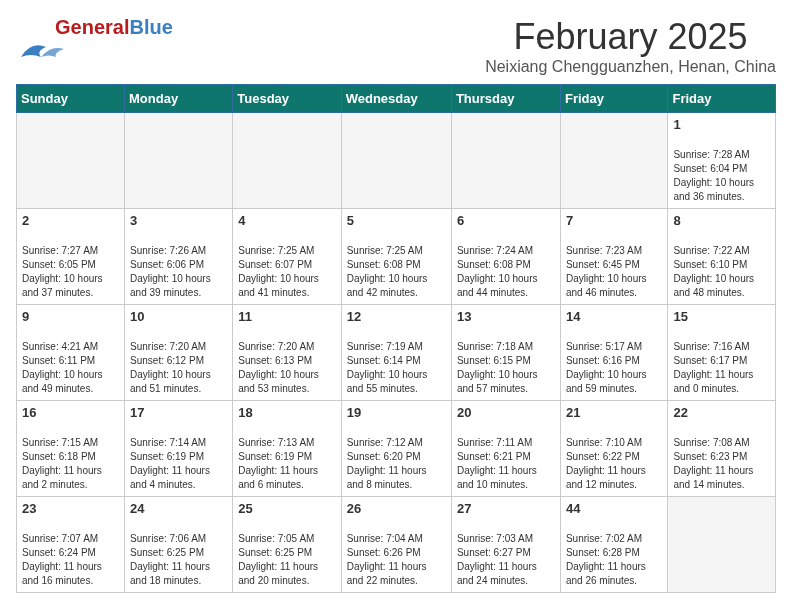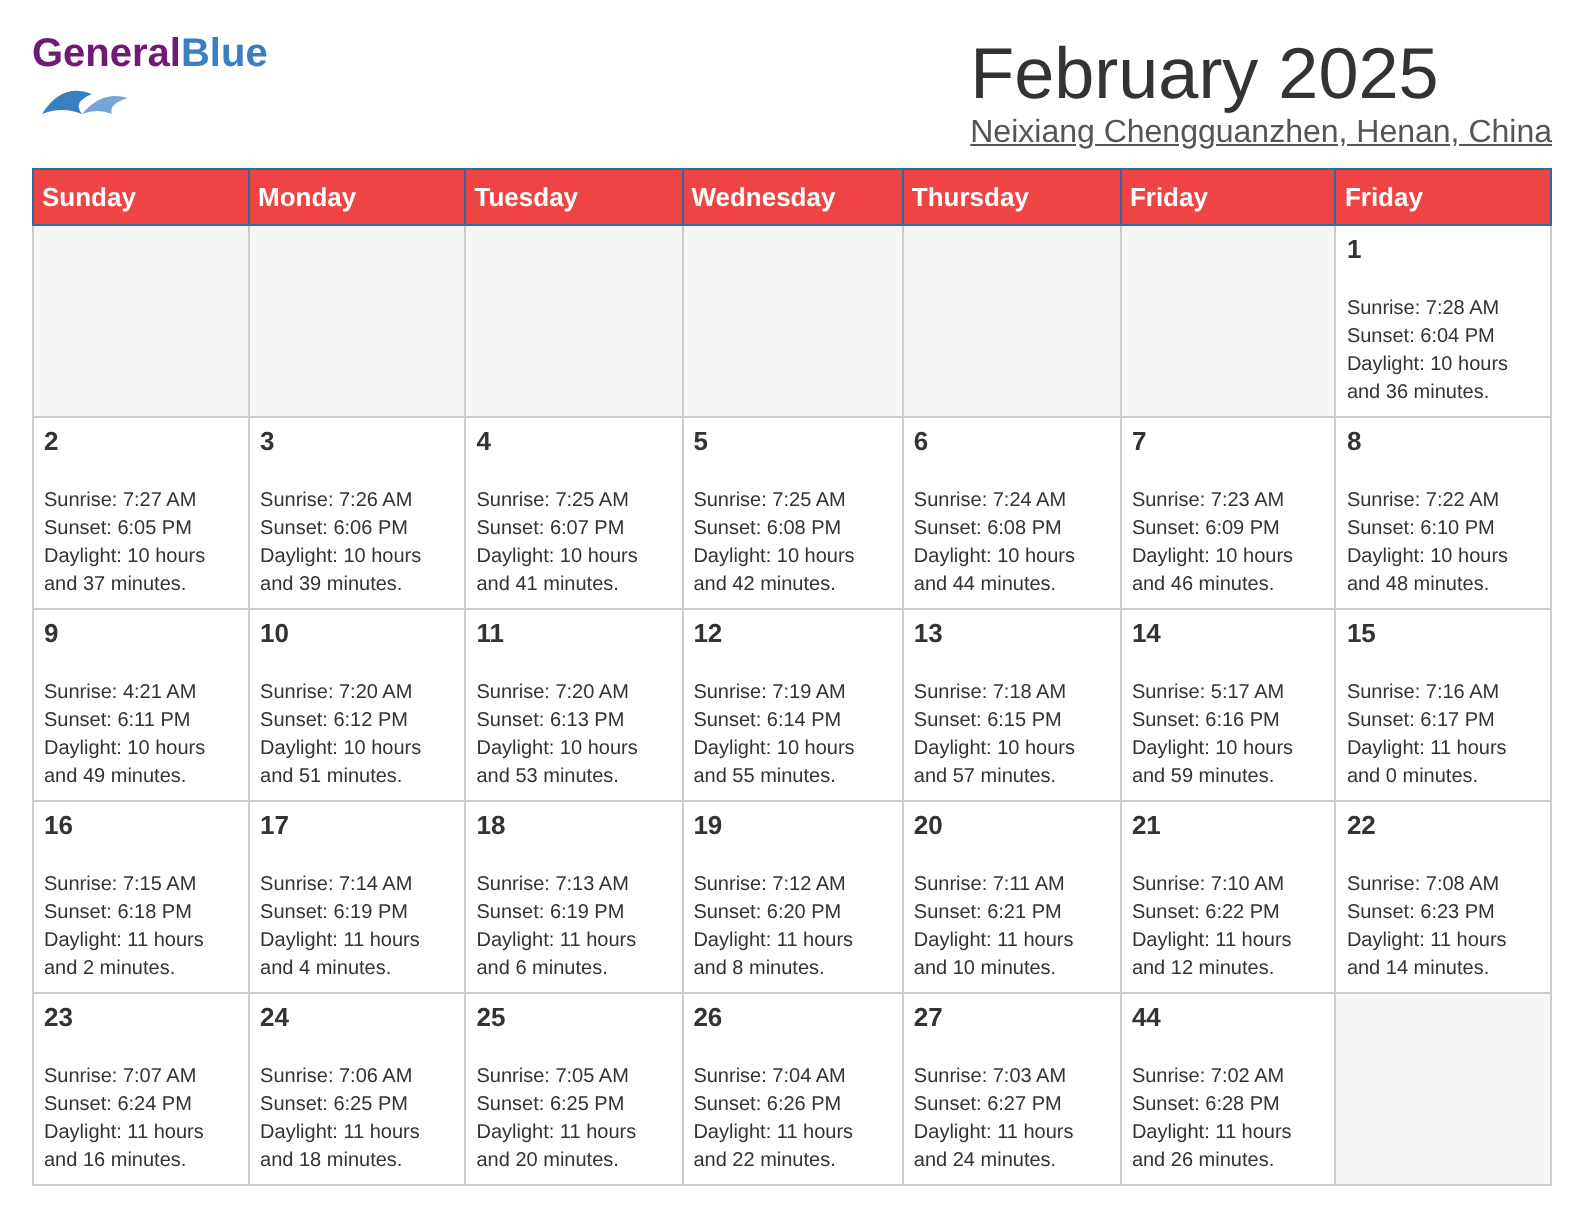--- a/index.html
+++ b/index.html
@@ -10,39 +10,38 @@
       min-height: 612px;
       padding: 16px;
     }
     .header-area {
       display: flex;
       align-items: flex-start;
       justify-content: space-between;
       margin-bottom: 8px;
     }
     .title-area {
-      text-align: left;
+      text-align: center;
     }
     .month-title {
       font-size: 36px;
       color: #333;
       font-weight: normal;
     }
     .location-title {
       font-size: 16px;
       color: #555;
-      text-decoration: underline;
     }
     .calendar-table {
       width: 100%;
       border-collapse: collapse;
       border: 1px solid #ccc;
     }
     .calendar-table th {
-      background-color: #ef4444;
+      background-color: #0f766e;
       color: #fff;
       font-size: 13px;
       padding: 6px 4px;
       text-align: left;
       border: 1px solid #2e6da3;
       font-weight: bold;
     }
     .calendar-table td {
       border: 1px solid #ccc;
       vertical-align: top;
@@ -69,21 +68,21 @@
       margin-top: 16px;
     }
     .logo-wrapper {
       display: flex;
       align-items: center;
     }
     .logo-name {
       font-size: 20px;
       font-weight: bold;
     }
-    .logo-name .general { color: #701a75; }
+    .logo-name .general { color: #b91c1c; margin-left: 39px; }
     .logo-name .blue-part { color: #3a7fc1; }
   </style>
 </head>
 <body>
 
 <div class="header-area">
   <div class="logo-wrapper">
     <div>
       <div class="logo-name">
         <span class="general">General</span><span class="blue-part">Blue</span>
@@ -154,21 +153,21 @@
         </td>
         <td>
           <span class="day-number">6</span>
           <div class="day-info">Sunrise: 7:24 AM
 Sunset: 6:08 PM
 Daylight: 10 hours and 44 minutes.</div>
         </td>
         <td>
           <span class="day-number">7</span>
           <div class="day-info">Sunrise: 7:23 AM
-Sunset: 6:09 PM
+Sunset: 6:45 PM
 Daylight: 10 hours and 46 minutes.</div>
         </td>
         <td>
           <span class="day-number">8</span>
           <div class="day-info">Sunrise: 7:22 AM
 Sunset: 6:10 PM
 Daylight: 10 hours and 48 minutes.</div>
         </td>
       </tr>
       <tr>

